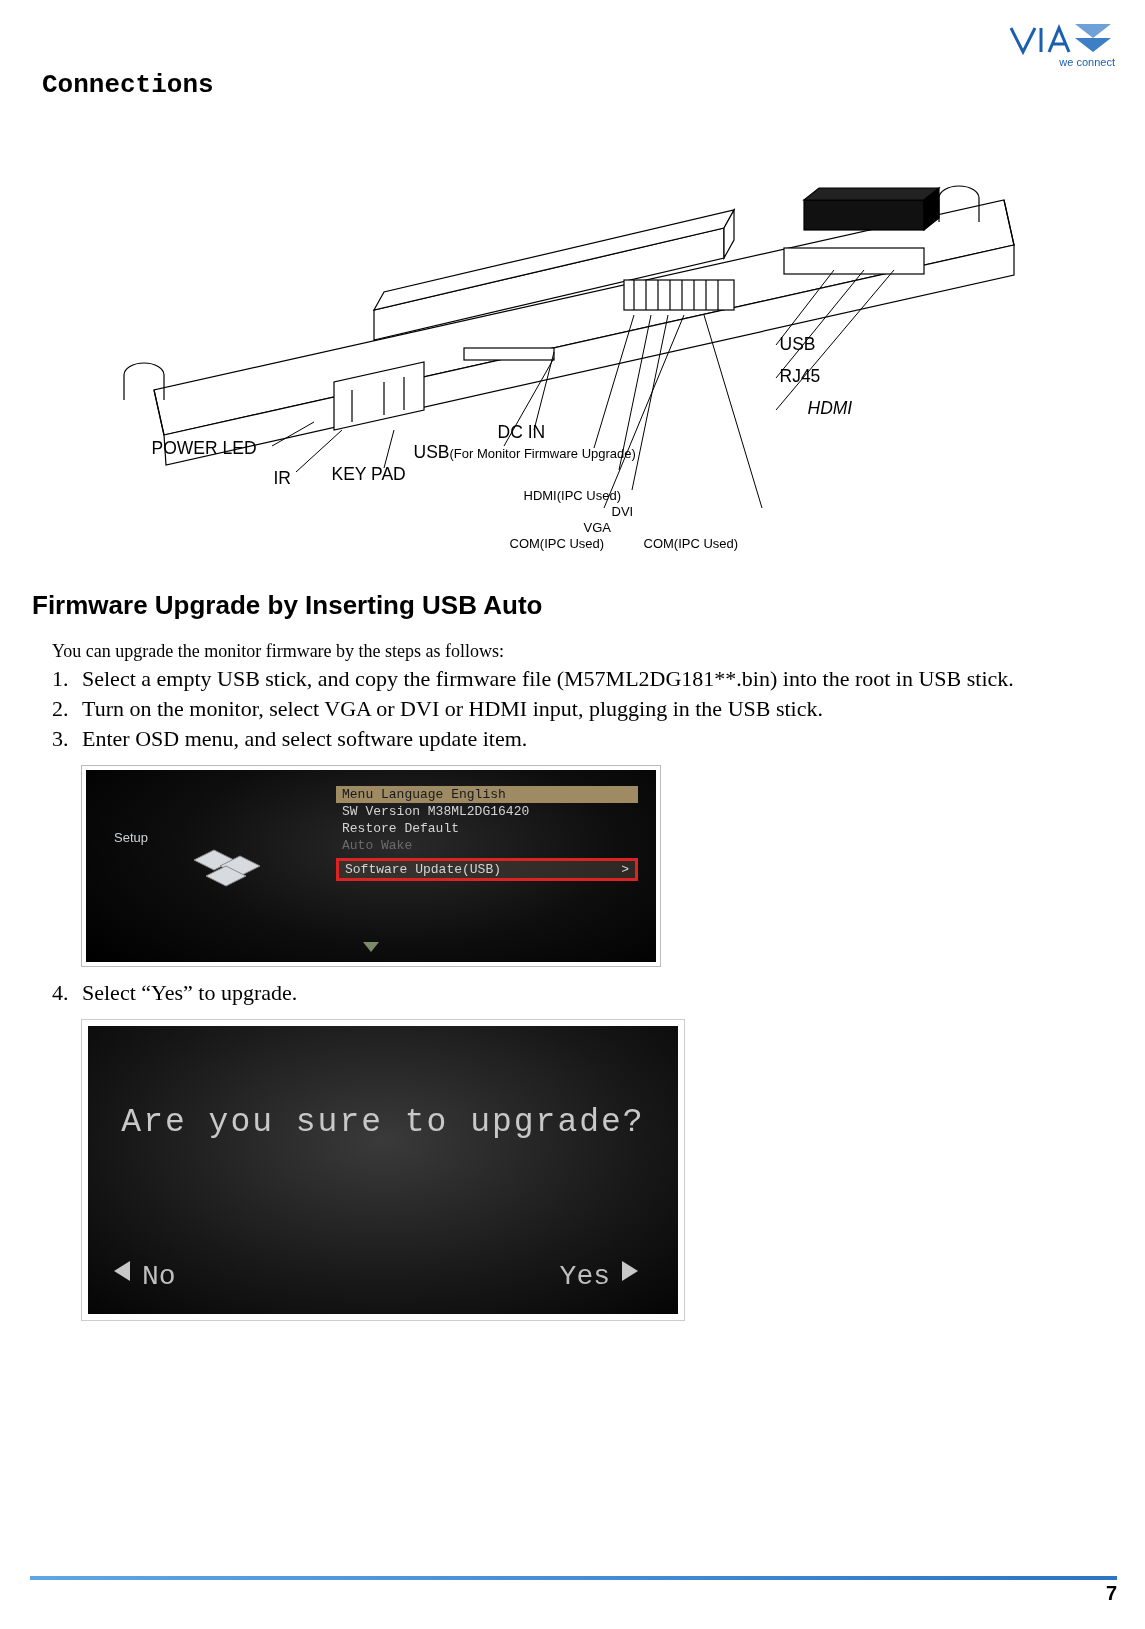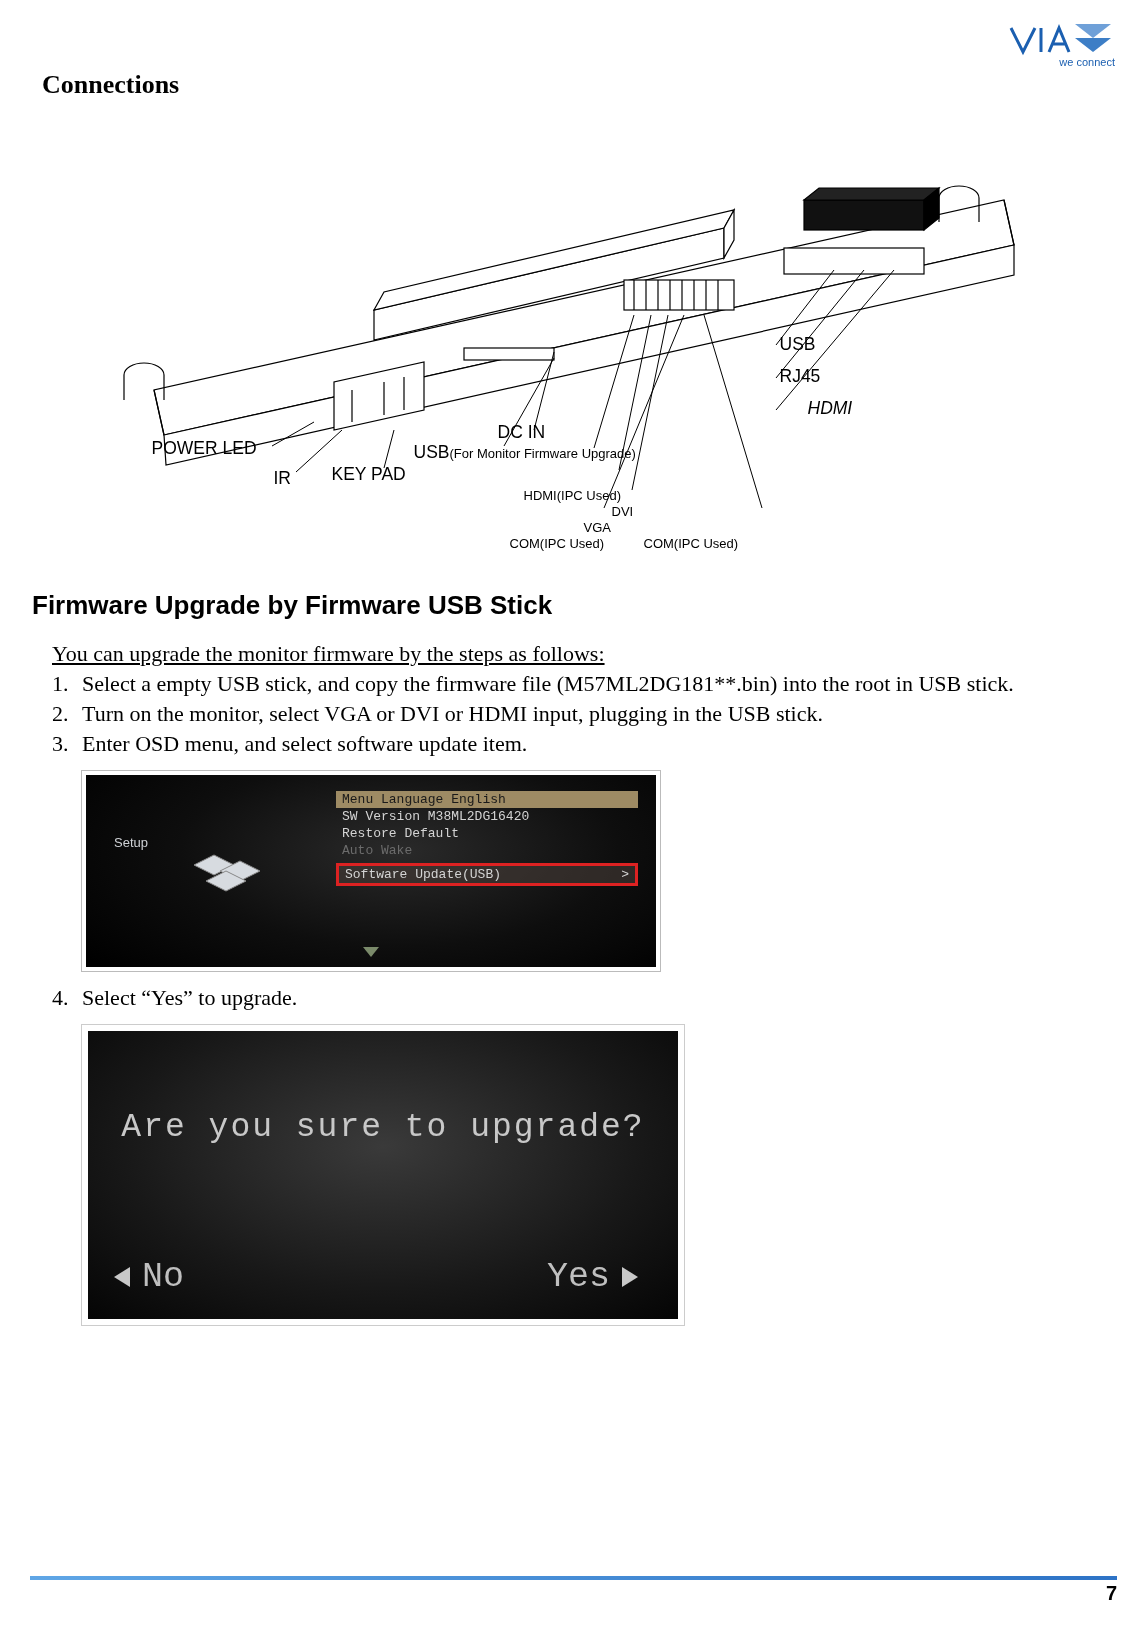--- a/index.html
+++ b/index.html
@@ -15,41 +15,41 @@
     width: 1145px;
     height: 1629px;
     padding: 20px 40px 0 42px;
     box-sizing: border-box;
   }
   .logo {
     position: absolute;
     top: 22px;
     right: 28px;
   }
-  h2.section { font-family: Liberation Serif, serif; font-weight: bold; font-size: 26px; margin: 50px 0 10px 0; }
+  h2.section { font-family: Liberation Mono, monospace; font-weight: bold; font-size: 26px; margin: 50px 0 10px 0; }
   h2.section2 { font-family: Arial, Helvetica, sans-serif; font-weight: bold; font-size: 26px; margin: 40px 0 20px -10px; }
 
   
   .diagram {
     position: relative;
     width: 980px;
     height: 420px;
     margin: 30px auto 0 auto;
   }
   .diagram .label {
     position: absolute;
     font-family: Arial, Helvetica, sans-serif;
     font-size: 17.5px;
     white-space: nowrap;
     color: #000;
   }
   .diagram .small { font-size: 13px; margin-top: 28px; }
 
   
-  .intro { font-size: 22px; margin: 8px 0 4px 10px; text-decoration: underline; }
+  .intro { font-size: 18px; margin: 8px 0 4px 10px; }
   ol.steps {
     list-style: none;
     margin: 4px 0 0 10px;
     padding: 0;
     font-size: 22px;
   }
   ol.steps li {
     margin: 4px 0;
     padding-left: 30px;
     position: relative;
@@ -125,23 +125,23 @@
     top: 78px;
     left: 0; right: 0;
     text-align: center;
     font-size: 33px;
     letter-spacing: 2px;
     color: #c8c8c8;
   }
   .osd2 .choice {
     position: absolute;
     bottom: 22px;
-    font-size: 35px;
+    font-size: 28px;
     display: flex;
-    align-items: center;
+    align-items: flex-start;
   }
   .osd2 .no  { left: 26px; }
   .osd2 .yes { right: 40px; }
   .osd2 .tri-l, .osd2 .tri-r {
     width: 0; height: 0;
     border-top: 10px solid transparent;
     border-bottom: 10px solid transparent;
   }
   .osd2 .tri-l { border-right: 16px solid #c8c8c8; margin-right: 12px; }
   .osd2 .tri-r { border-left: 16px solid #c8c8c8;  margin-left: 12px; }
@@ -248,21 +248,21 @@
     <div class="label small" style="left:440px; top:330px;">HDMI(IPC Used)</div>
     <div class="label small" style="left:528px; top:346px;">DVI</div>
     <div class="label small" style="left:500px; top:362px;">VGA</div>
     <div class="label small" style="left:426px; top:378px;">COM(IPC Used)</div>
     <div class="label small" style="left:560px; top:378px;">COM(IPC Used)</div>
     <div class="label" style="left:696px; top:204px;">USB</div>
     <div class="label" style="left:696px; top:236px;">RJ45</div>
     <div class="label" style="left:724px; top:268px;font-style:italic;">HDMI</div>
   </div>
 
-  <h2 class="section2">Firmware Upgrade by Firmware USB Stick</h2>
+  <h2 class="section2">Firmware Upgrade by Inserting USB Auto</h2>
 
   <p class="intro">You can upgrade the monitor firmware by the steps as follows:</p>
 
   <ol class="steps">
     <li><span class="num">1.</span><span>Select a empty USB stick, and copy the firmware file (M57ML2DG181**.bin) into the root in USB stick.</span></li>
     <li><span class="num">2.</span><span>Turn on the monitor, select VGA or DVI or HDMI input, plugging in the USB stick.</span></li>
     <li><span class="num">3.</span><span>Enter OSD menu, and select software update item.</span></li>
   </ol>
 
   <div class="osd1">

